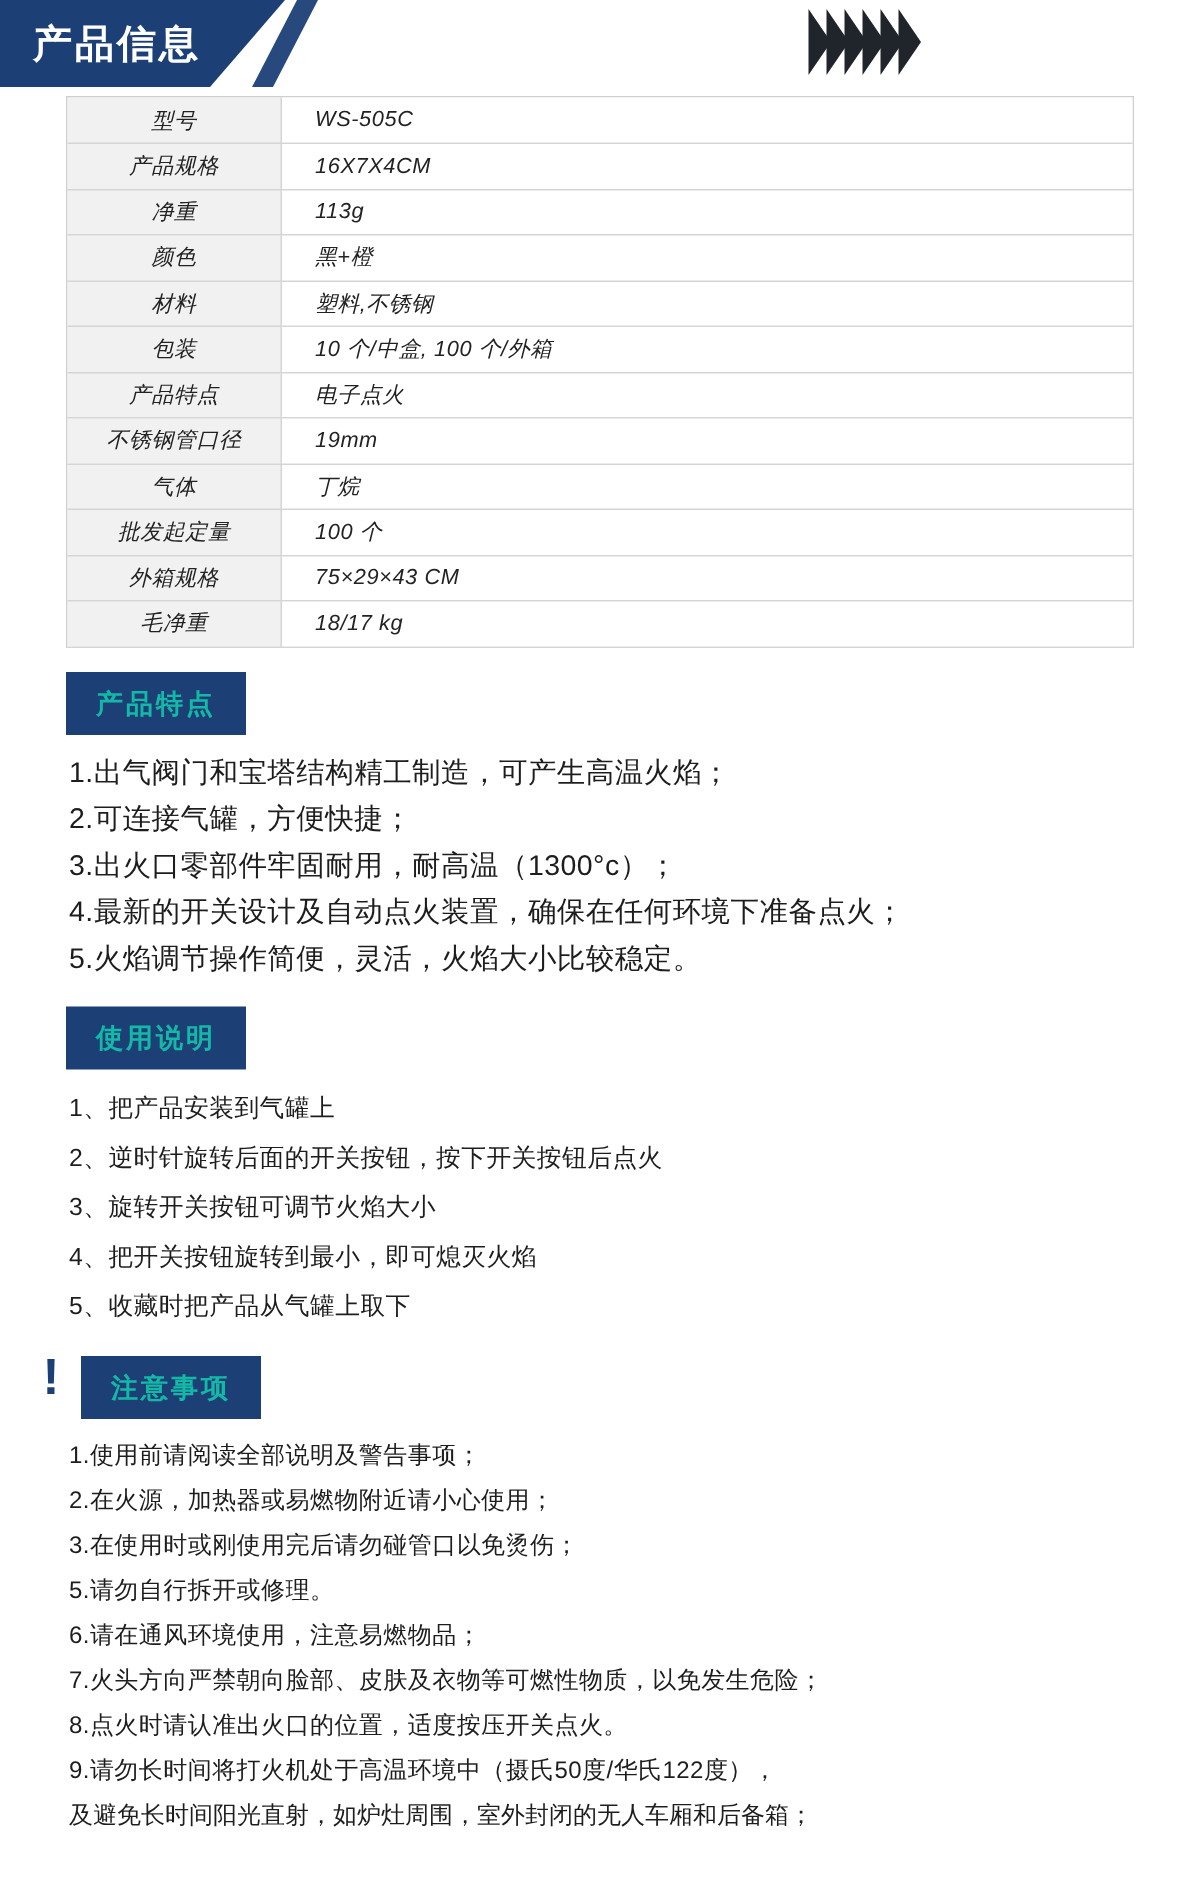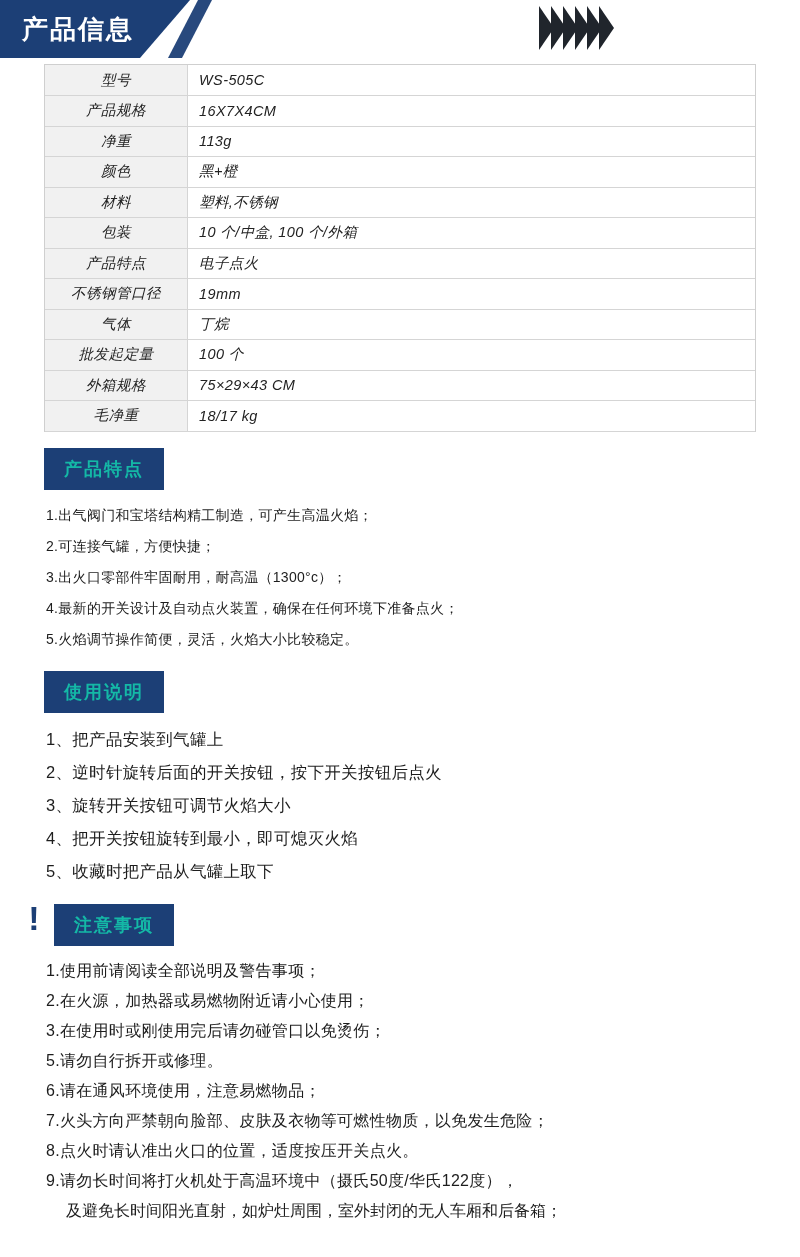--- a/index.html
+++ b/index.html
@@ -112,21 +112,21 @@
   }
   table.spec td.label {
     width: 142px;
     background: #f1f1f1;
     text-align: center;
     border-right: 1px solid #d5d5d5;
     font-size: 14.5px;
     letter-spacing: 0.5px;
   }
   table.spec td.value {
-    padding-left: 11px;
+    padding-left: 22px;
     background: #ffffff;
     letter-spacing: 0.4px;
   }
 
   
   .section-head {
     position: relative;
     margin: 16px 0 6px 44px;
     display: inline-block;
     background: #1c3f76;
@@ -155,38 +155,38 @@
     margin-left: 8px;
   }
 
   
   .list {
     margin: 4px 0 0 0;
     padding: 0;
   }
   .list li {
     list-style: none;
-    font-size: 14px;
+    font-size: 19px;
     color: #1d1d1d;
     line-height: 31px;
     letter-spacing: 0.3px;
     padding-left: 46px;
   }
   .list.usage li {
     line-height: 33px;
     font-size: 16.5px;
   }
   .list.notice li {
     line-height: 30px;
     font-size: 16px;
   }
   .cont-line {
     font-size: 16px;
     line-height: 30px;
-    padding-left: 66px;
+    padding-left: 46px;
     color: #1d1d1d;
   }
 </style>
 </head>
 <body>
 
 
 
 
 <div class="header">

